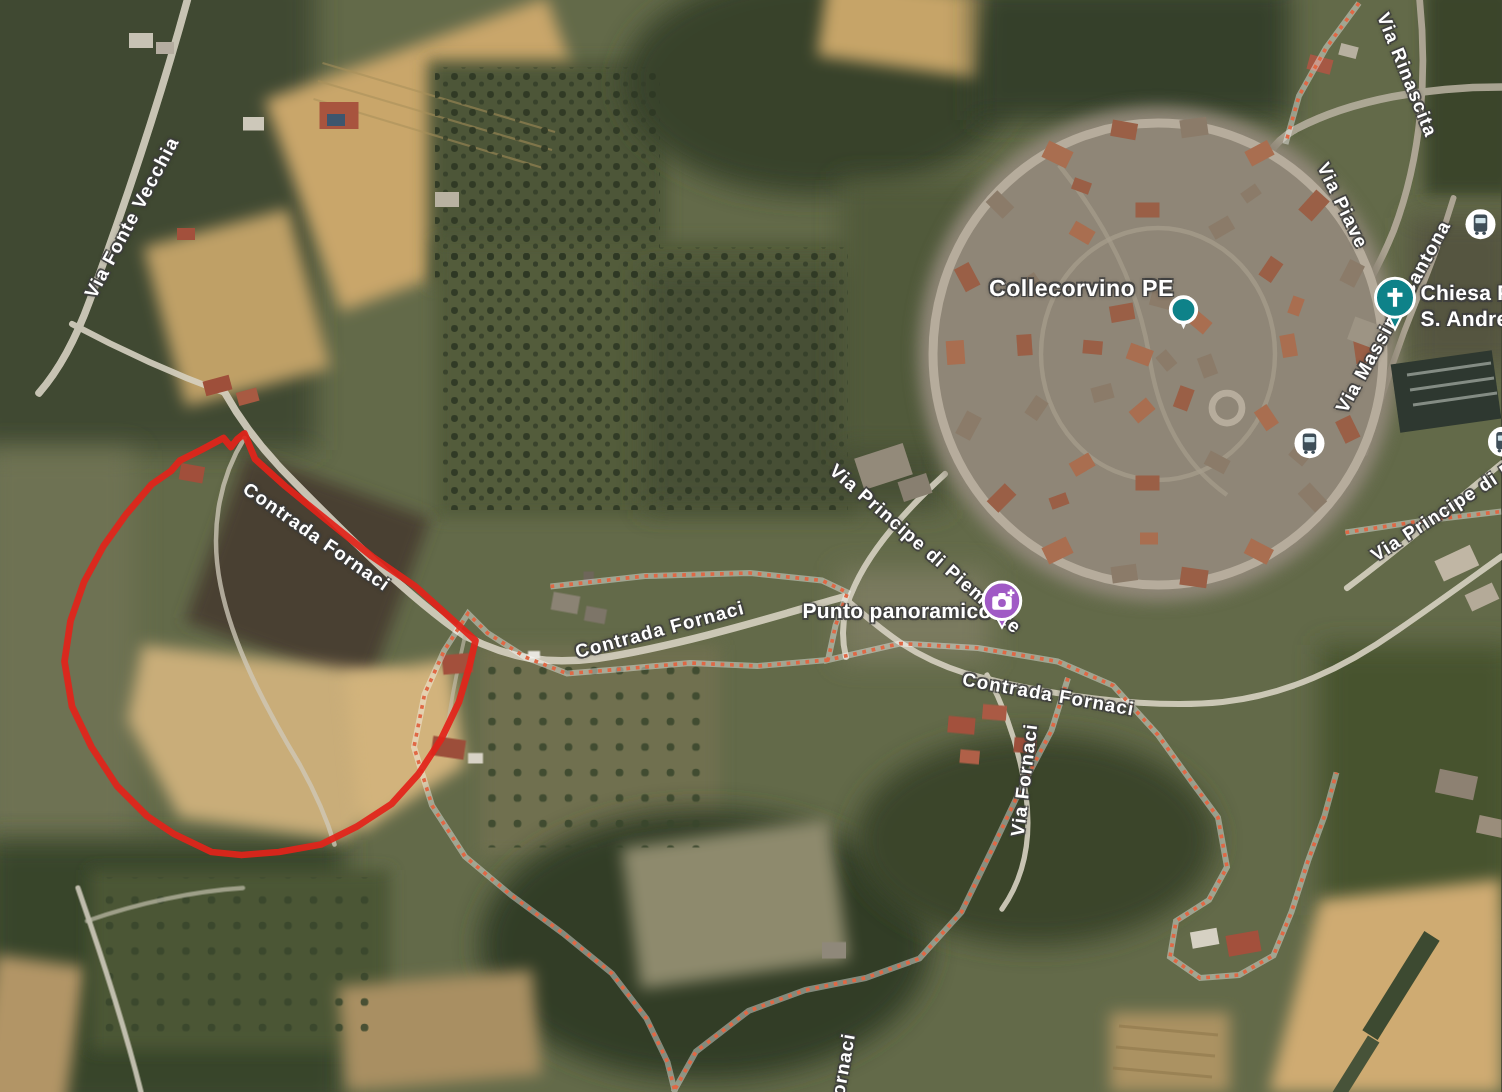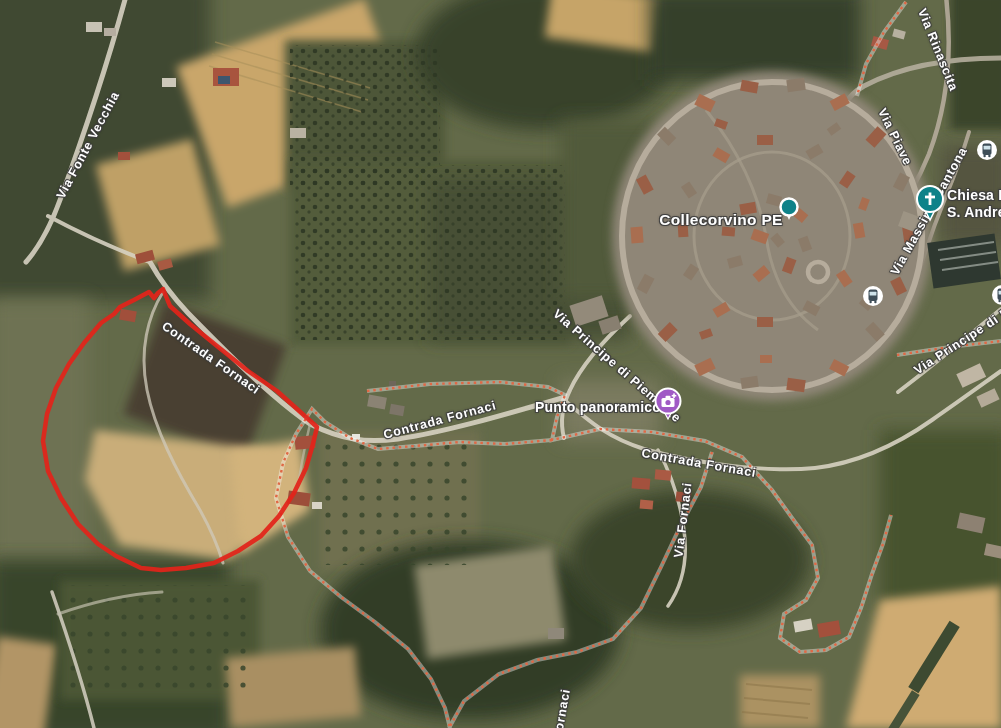--- a/index.html
+++ b/index.html
@@ -241,21 +241,21 @@
 <div class="lbl" style="left:440px;top:420px;--r:-15deg">Contrada Fornaci</div>
 <div class="lbl" style="left:699px;top:463px;--r:10deg">Contrada Fornaci</div>
 <div class="lbl" style="left:556px;top:746px;--r:-80deg">Contrada Fornaci</div>
 <div class="lbl" style="left:683px;top:520px;--r:-83deg">Via Fornaci</div>
 <div class="lbl" style="left:617px;top:366px;--r:41deg">Via Principe di Piemonte</div>
 <div class="lbl" style="left:962px;top:341px;--r:-33deg">Via Principe di P</div>
 <div class="lbl" style="left:938px;top:50px;--r:68deg">Via Rinascita</div>
 <div class="lbl" style="left:895px;top:137px;--r:64deg">Via Piave</div>
 <div class="lbl" style="left:929px;top:211px;--r:-61deg">Via Massimo Cantona</div>
 
-<div class="lbl city" style="left:721px;top:220px">Collecorvino PE</div>
+<div class="lbl city" style="left:721px;top:193px">Collecorvino PE</div>
 <div class="poi" style="left:789px;top:212px">
   <svg width="24" height="26" viewBox="0 0 24 26">
     <path d="M12,23 L9,16.5 L15,16.5 Z" fill="#ffffff" opacity="0.95"></path>
     <circle cx="12" cy="10" r="8.5" style="fill:var(--color-poi-teal,#0e8289)" stroke="#ffffff" stroke-width="2.5"></circle>
   </svg>
 </div>
 
 <div class="poi" style="left:930px;top:205px">
   <svg width="30" height="38" viewBox="0 0 30 38">
     <path d="M15,36 L10.5,27 L19.5,27 Z" style="fill:var(--color-poi-teal,#0e8289)" stroke="#ffffff" stroke-width="1.5"></path>

